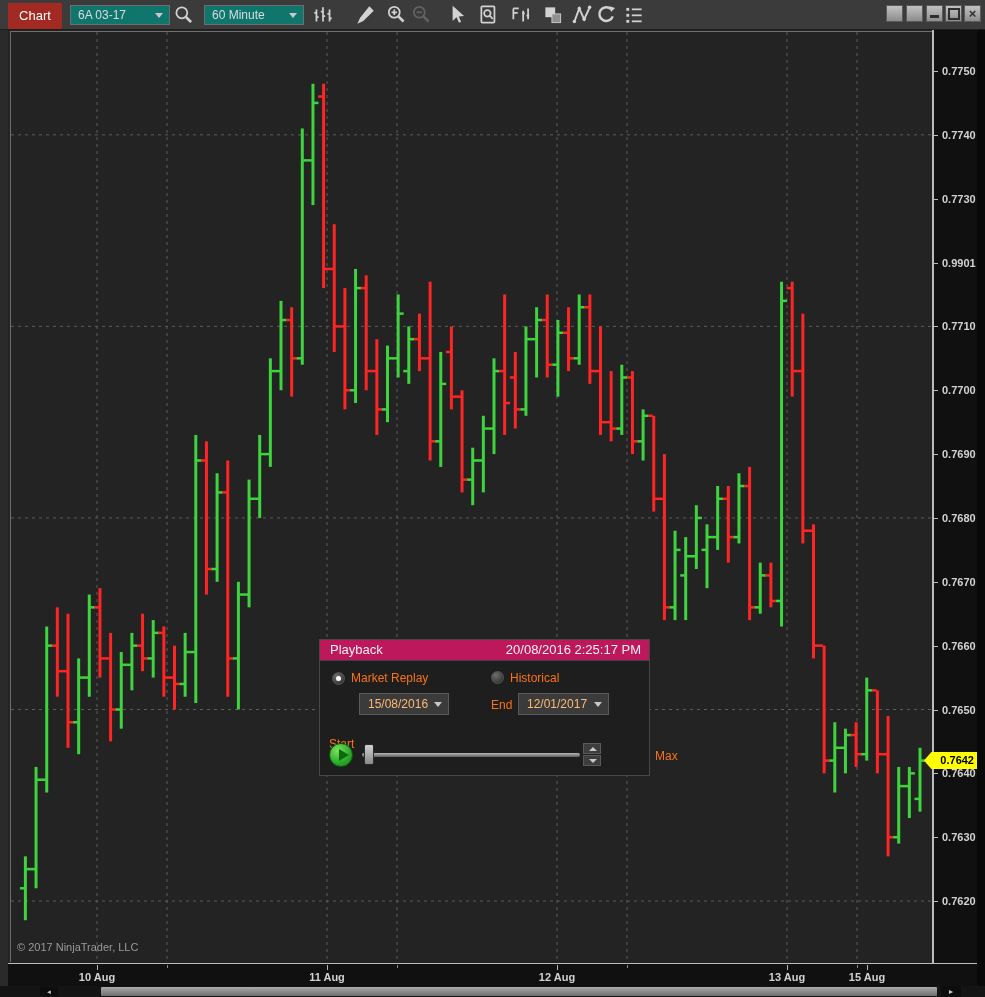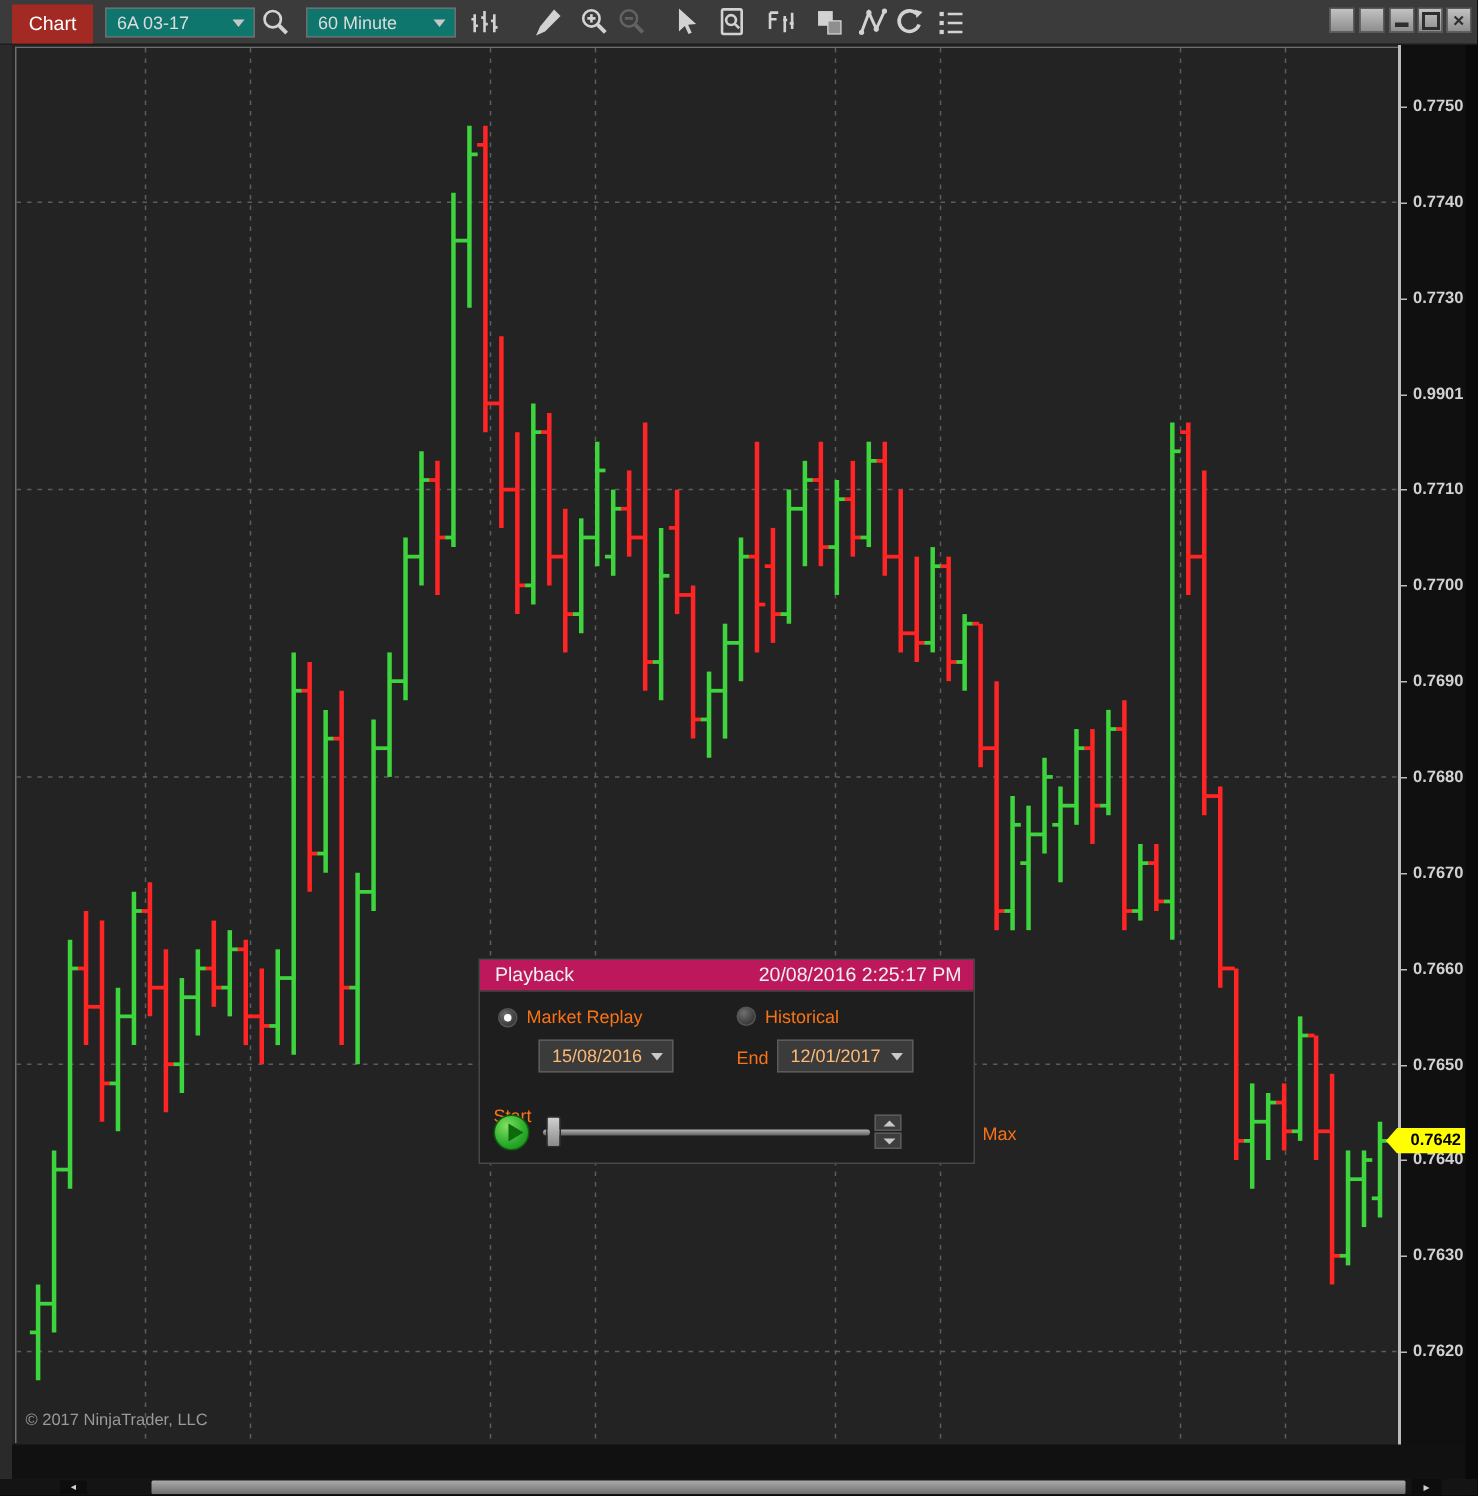--- a/index.html
+++ b/index.html
@@ -486,20 +486,36 @@
       <div class="ptick" style="top: 680.5px;"></div>
       <div class="plabel" style="top: 674.5px;">0.7650</div>
       <div class="ptick" style="top: 744.35px;"></div>
       <div class="plabel" style="top: 738.35px;">0.7640</div>
       <div class="ptick" style="top: 808.2px;"></div>
       <div class="plabel" style="top: 802.2px;">0.7630</div>
       <div class="ptick" style="top: 872.05px;"></div>
       <div class="plabel" style="top: 866.05px;">0.7620</div>
     </div>
   <div class="far-right"></div>
+  <div class="date-axis">
+      <div class="dtick" style="left: 89px;"></div>
+      <div class="dlabel" style="left: 67px;">10 Aug</div>
+      <div class="dtick" style="left: 319px;"></div>
+      <div class="dlabel" style="left: 297px;">11 Aug</div>
+      <div class="dtick" style="left: 549px;"></div>
+      <div class="dlabel" style="left: 527px;">12 Aug</div>
+      <div class="dtick" style="left: 779px;"></div>
+      <div class="dlabel" style="left: 757px;">13 Aug</div>
+      <div class="dtick" style="left: 859px;"></div>
+      <div class="dlabel" style="left: 837px;">15 Aug</div>
+      <div class="dtick minor" style="left: 159px;"></div>
+      <div class="dtick minor" style="left: 389px;"></div>
+      <div class="dtick minor" style="left: 619px;"></div>
+      <div class="dtick minor" style="left: 849px;"></div>
+    </div>
 
   <div class="copyright">© 2017 NinjaTrader, LLC</div>
 
   <div class="pricemarker" style="top: 752.08px; background: rgb(255, 255, 0);">0.7642</div>
 
   <div class="scrollrow">
     <div class="scroll-btn" style="left:40px;top:1px;width:18px;height:9px;font-size:7px;line-height:9px;">◂</div>
     <div class="scroll-thumb"></div>
     <div class="scroll-btn" style="left:941px;top:0px;width:20px;height:11px;font-size:8px;line-height:11px;">▸</div>
   </div>

